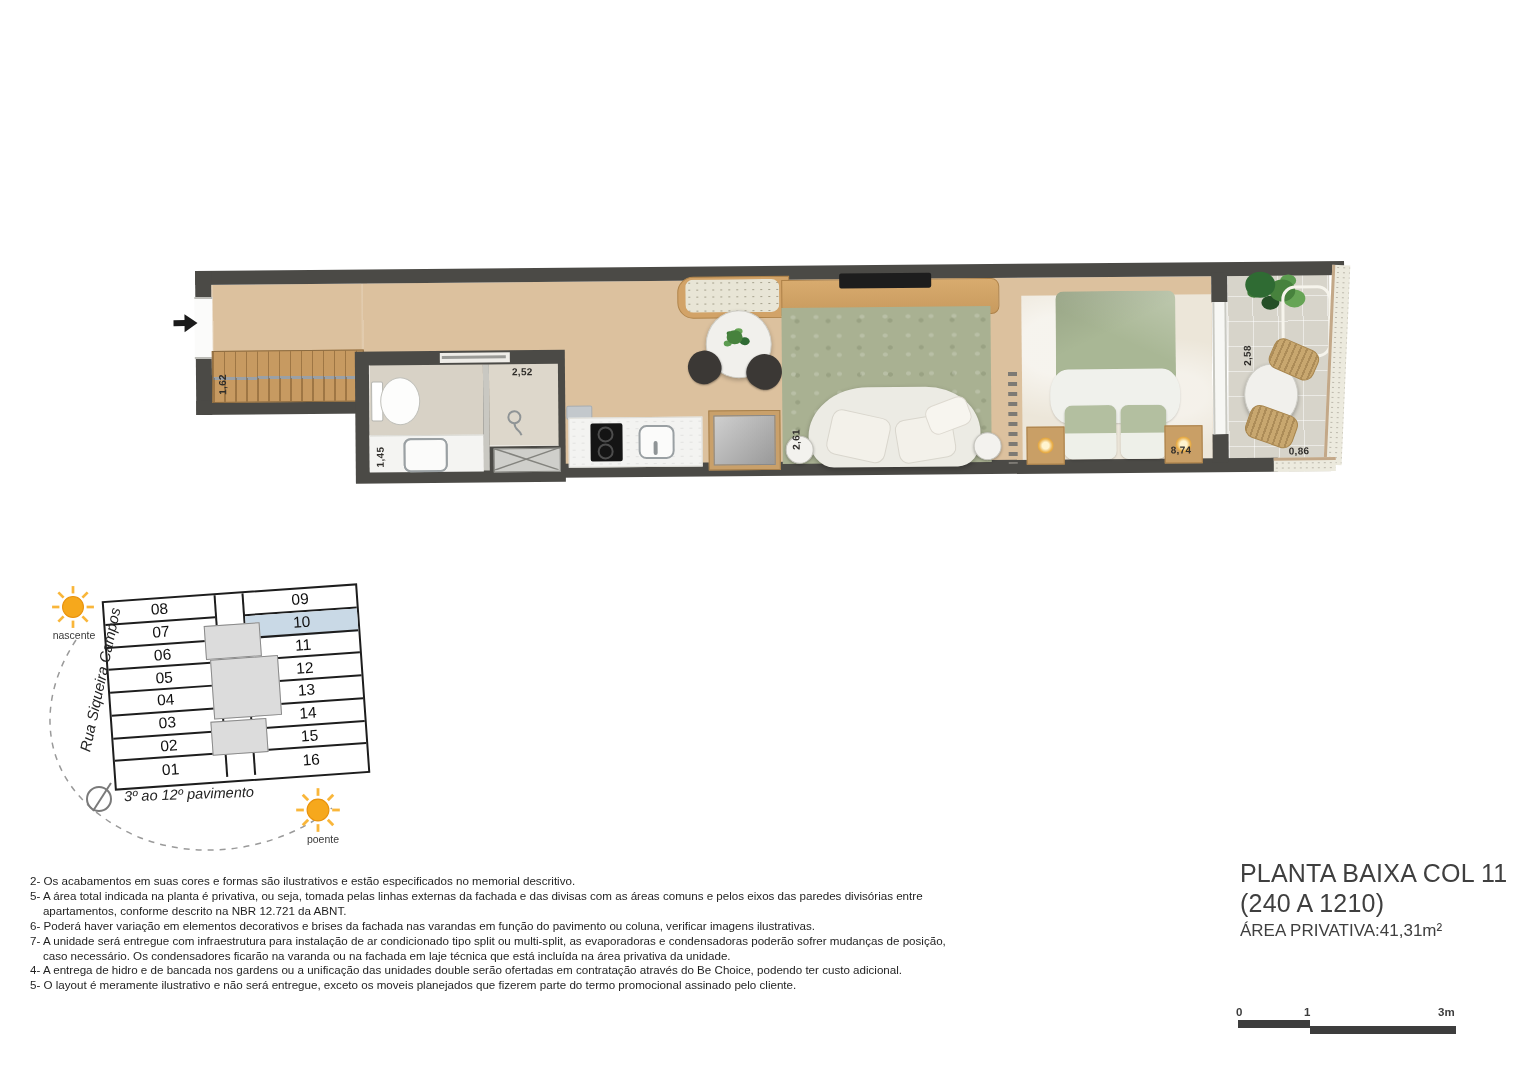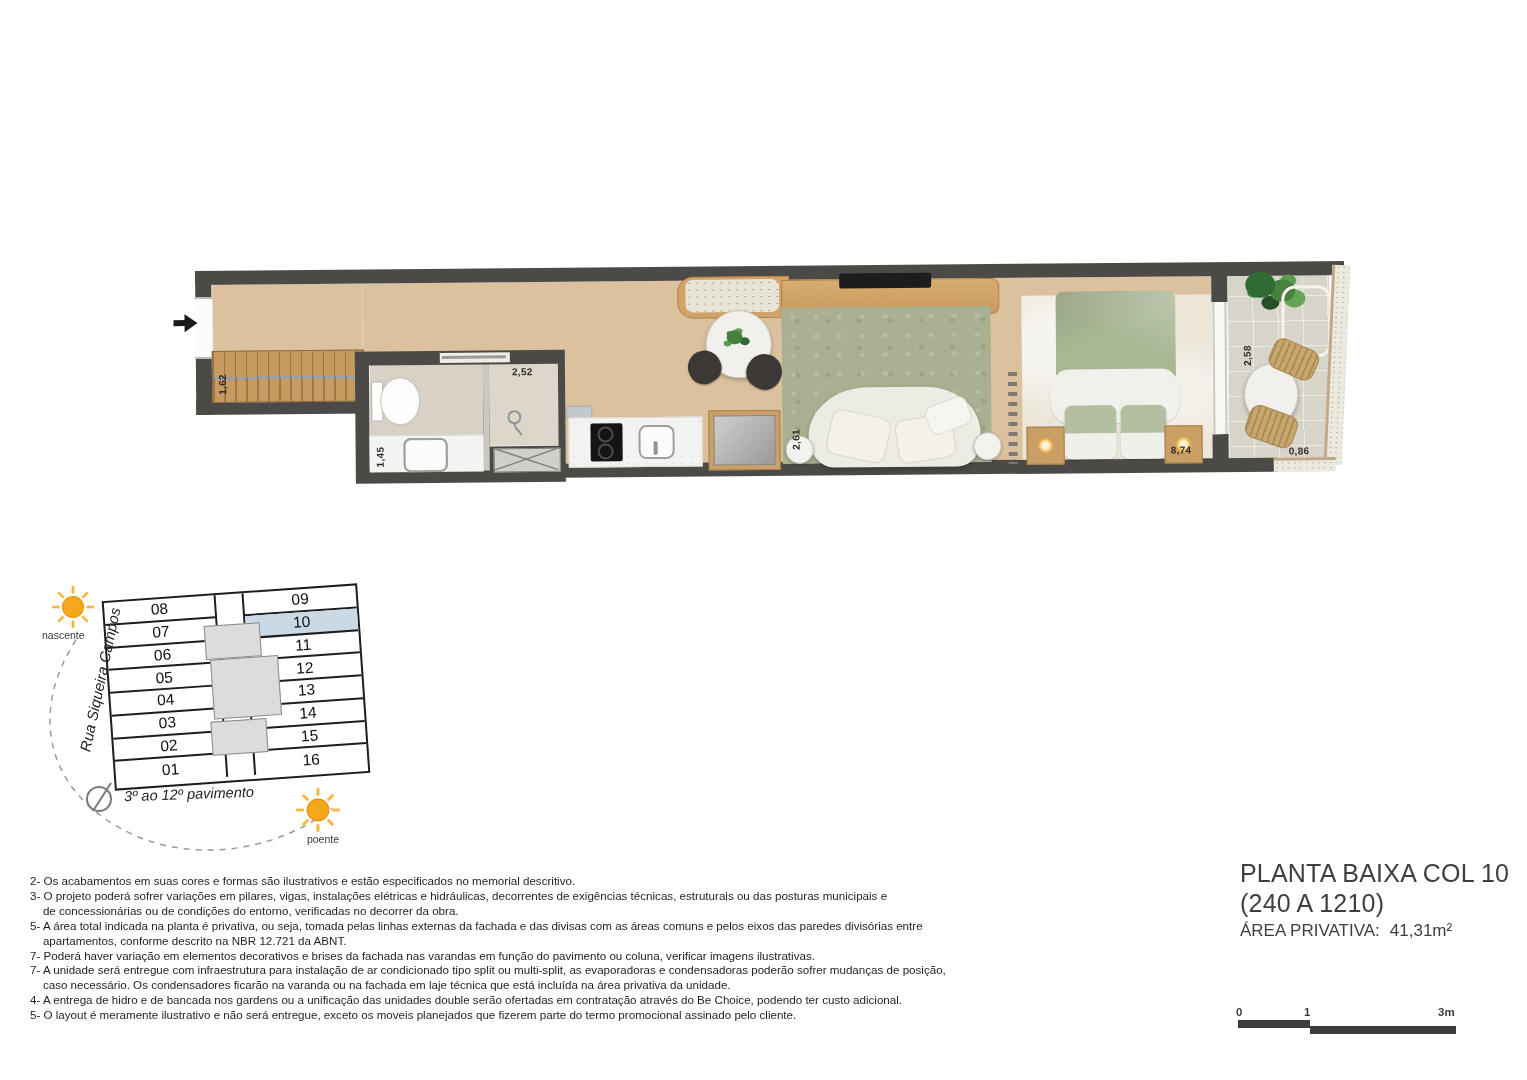--- a/index.html
+++ b/index.html
@@ -112,21 +112,21 @@
   #dim-closet{left:27px;top:128px;} #dim-bath{left:184px;top:202px;} #dim-shower{left:322px;top:102px;}
   #dim-living{left:600px;top:188px;} #dim-bedroom{left:980px;top:186px;}
   #dim-balcony-depth{left:1052px;top:108px;} #dim-balcony-width{left:1098px;top:188px;}
   
   #keyplan{position:absolute;left:40px;top:582px;width:380px;height:295px;}
   #arc-svg{position:absolute;left:0;top:0;}
   .sun{position:absolute;}
   #sun-east{left:10px;top:2px;width:46px;height:46px;}
   #sun-west{left:254px;top:204px;width:48px;height:48px;}
   .sun-label{position:absolute;font-size:10.5px;color:#3a3a3a;}
-  #sun-east-label{left:2px;top:47px;width:64px;}
+  #sun-east-label{left:2px;top:47px;width:64px;text-align:center;}
   #sun-west-label{left:260px;top:251px;width:46px;text-align:center;}
   #building{position:absolute;left:68px;top:10px;width:252px;height:186px;border:2px solid #1d1d1d;background:#fff;transform:rotate(-4deg);box-sizing:content-box;}
   #col-left{position:absolute;left:0;top:0;width:110px;height:182px;border-right:2px solid #1d1d1d;}
   #col-right{position:absolute;left:138px;top:0;width:112px;height:182px;border-left:2px solid #1d1d1d;}
   .unit-row{height:22.75px;box-sizing:border-box;border-bottom:2px solid #1d1d1d;display:flex;align-items:center;justify-content:center;
     font-size:15.5px;color:#111;}
   .unit-row:last-child{border-bottom:none;}
   .unit-row.hl{background:#c9d9e6;}
   .core{position:absolute;background:#dcdcdc;border:1.5px solid #8a8a8a;}
   #core-a{left:98px;top:30px;width:54px;height:32px;}
@@ -135,21 +135,21 @@
   #street-label{position:absolute;left:-35px;top:89px;width:190px;text-align:center;font-size:15px;font-style:italic;color:#222;transform:rotate(-78deg);}
   #floors-label{position:absolute;left:84px;top:204px;font-size:14.5px;font-style:italic;color:#222;transform:rotate(-2deg);white-space:nowrap;}
   #compass{position:absolute;left:40px;top:196px;width:40px;height:40px;}
   
   #notes{position:absolute;left:30px;top:874px;width:1165px;font-size:11.6px;line-height:14.9px;color:#1f1f1f;}
   .note{white-space:pre-wrap;}
   
   #titleblock{position:absolute;left:1240px;top:858px;color:#3f3f3f;}
   #titleblock .t1,#titleblock .t2{font-size:25px;line-height:30px;letter-spacing:.2px;}
   #titleblock .t3{font-size:17px;margin-top:3px;white-space:nowrap;}
-  #titleblock .t3 .val{margin-left:10px;}
+  #titleblock .t3 .val{}
   
   #scalebar{position:absolute;left:1236px;top:1006px;width:224px;height:34px;color:#3d3d3d;font-size:11.5px;font-weight:bold;}
   #scalebar .tick0{position:absolute;left:0;top:0;} #scalebar .tick1{position:absolute;left:68px;top:0;} #scalebar .tick2{position:absolute;left:202px;top:0;}
   #scalebar .bar1{position:absolute;left:2px;top:14px;width:72px;height:8px;background:#3d3d3d;}
   #scalebar .bar2{position:absolute;left:74px;top:20px;width:146px;height:8px;background:#3d3d3d;}
 </style>
 </head>
 <body>
 
 <div id="plan">
@@ -324,33 +324,31 @@
   <div id="street-label">Rua Siqueira Campos</div>
   <div id="floors-label">3º ao 12º pavimento</div>
   <svg id="compass" viewBox="0 0 40 40">
     <circle cx="19" cy="21" r="12" fill="none" stroke="#7a7a7a" stroke-width="2"></circle>
     <line x1="31" y1="5" x2="13" y2="33" stroke="#7a7a7a" stroke-width="2"></line>
   </svg>
 </div>
 
 <div id="notes">
   <div class="note">2- Os acabamentos em suas cores e formas são ilustrativos e estão especificados no memorial descritivo.</div>
-  <div class="note">3- O projeto poderá sofrer variações em pilares, vigas, instalações elétricas e hidráulicas, decorrentes de exigências técnicas, estruturais ou das posturas municipais e
-    de concessionárias ou de condições do entorno, verificadas no decorrer da obra.</div>
   <div class="note">5- A área total indicada na planta é privativa, ou seja, tomada pelas linhas externas da fachada e das divisas com as áreas comuns e pelos eixos das paredes divisórias entre
     apartamentos, conforme descrito na NBR 12.721 da ABNT.</div>
-  <div class="note">7- Poderá haver variação em elementos decorativos e brises da fachada nas varandas em função do pavimento ou coluna, verificar imagens ilustrativas.</div>
+  <div class="note">6- Poderá haver variação em elementos decorativos e brises da fachada nas varandas em função do pavimento ou coluna, verificar imagens ilustrativas.</div>
   <div class="note">7- A unidade será entregue com infraestrutura para instalação de ar condicionado tipo split ou multi-split, as evaporadoras e condensadoras poderão sofrer mudanças de posição,
     caso necessário. Os condensadores ficarão na varanda ou na fachada em laje técnica que está incluída na área privativa da unidade.</div>
   <div class="note">4- A entrega de hidro e de bancada nos gardens ou a unificação das unidades double serão ofertadas em contratação através do Be Choice, podendo ter custo adicional.</div>
   <div class="note">5- O layout é meramente ilustrativo e não será entregue, exceto os moveis planejados que fizerem parte do termo promocional assinado pelo cliente.</div>
 </div>
 
 <div id="titleblock">
-  <div class="t1">PLANTA BAIXA COL 10</div>
+  <div class="t1">PLANTA BAIXA COL 11</div>
   <div class="t2">(240 A 1210)</div>
   <div class="t3">
     <span>ÁREA PRIVATIVA:</span><span class="val">41,31m²</span>
   </div>
 </div>
 
 <div id="scalebar">
   <span class="tick0">0</span>
   <span class="tick1">1</span>
   <span class="tick2">3m</span>

